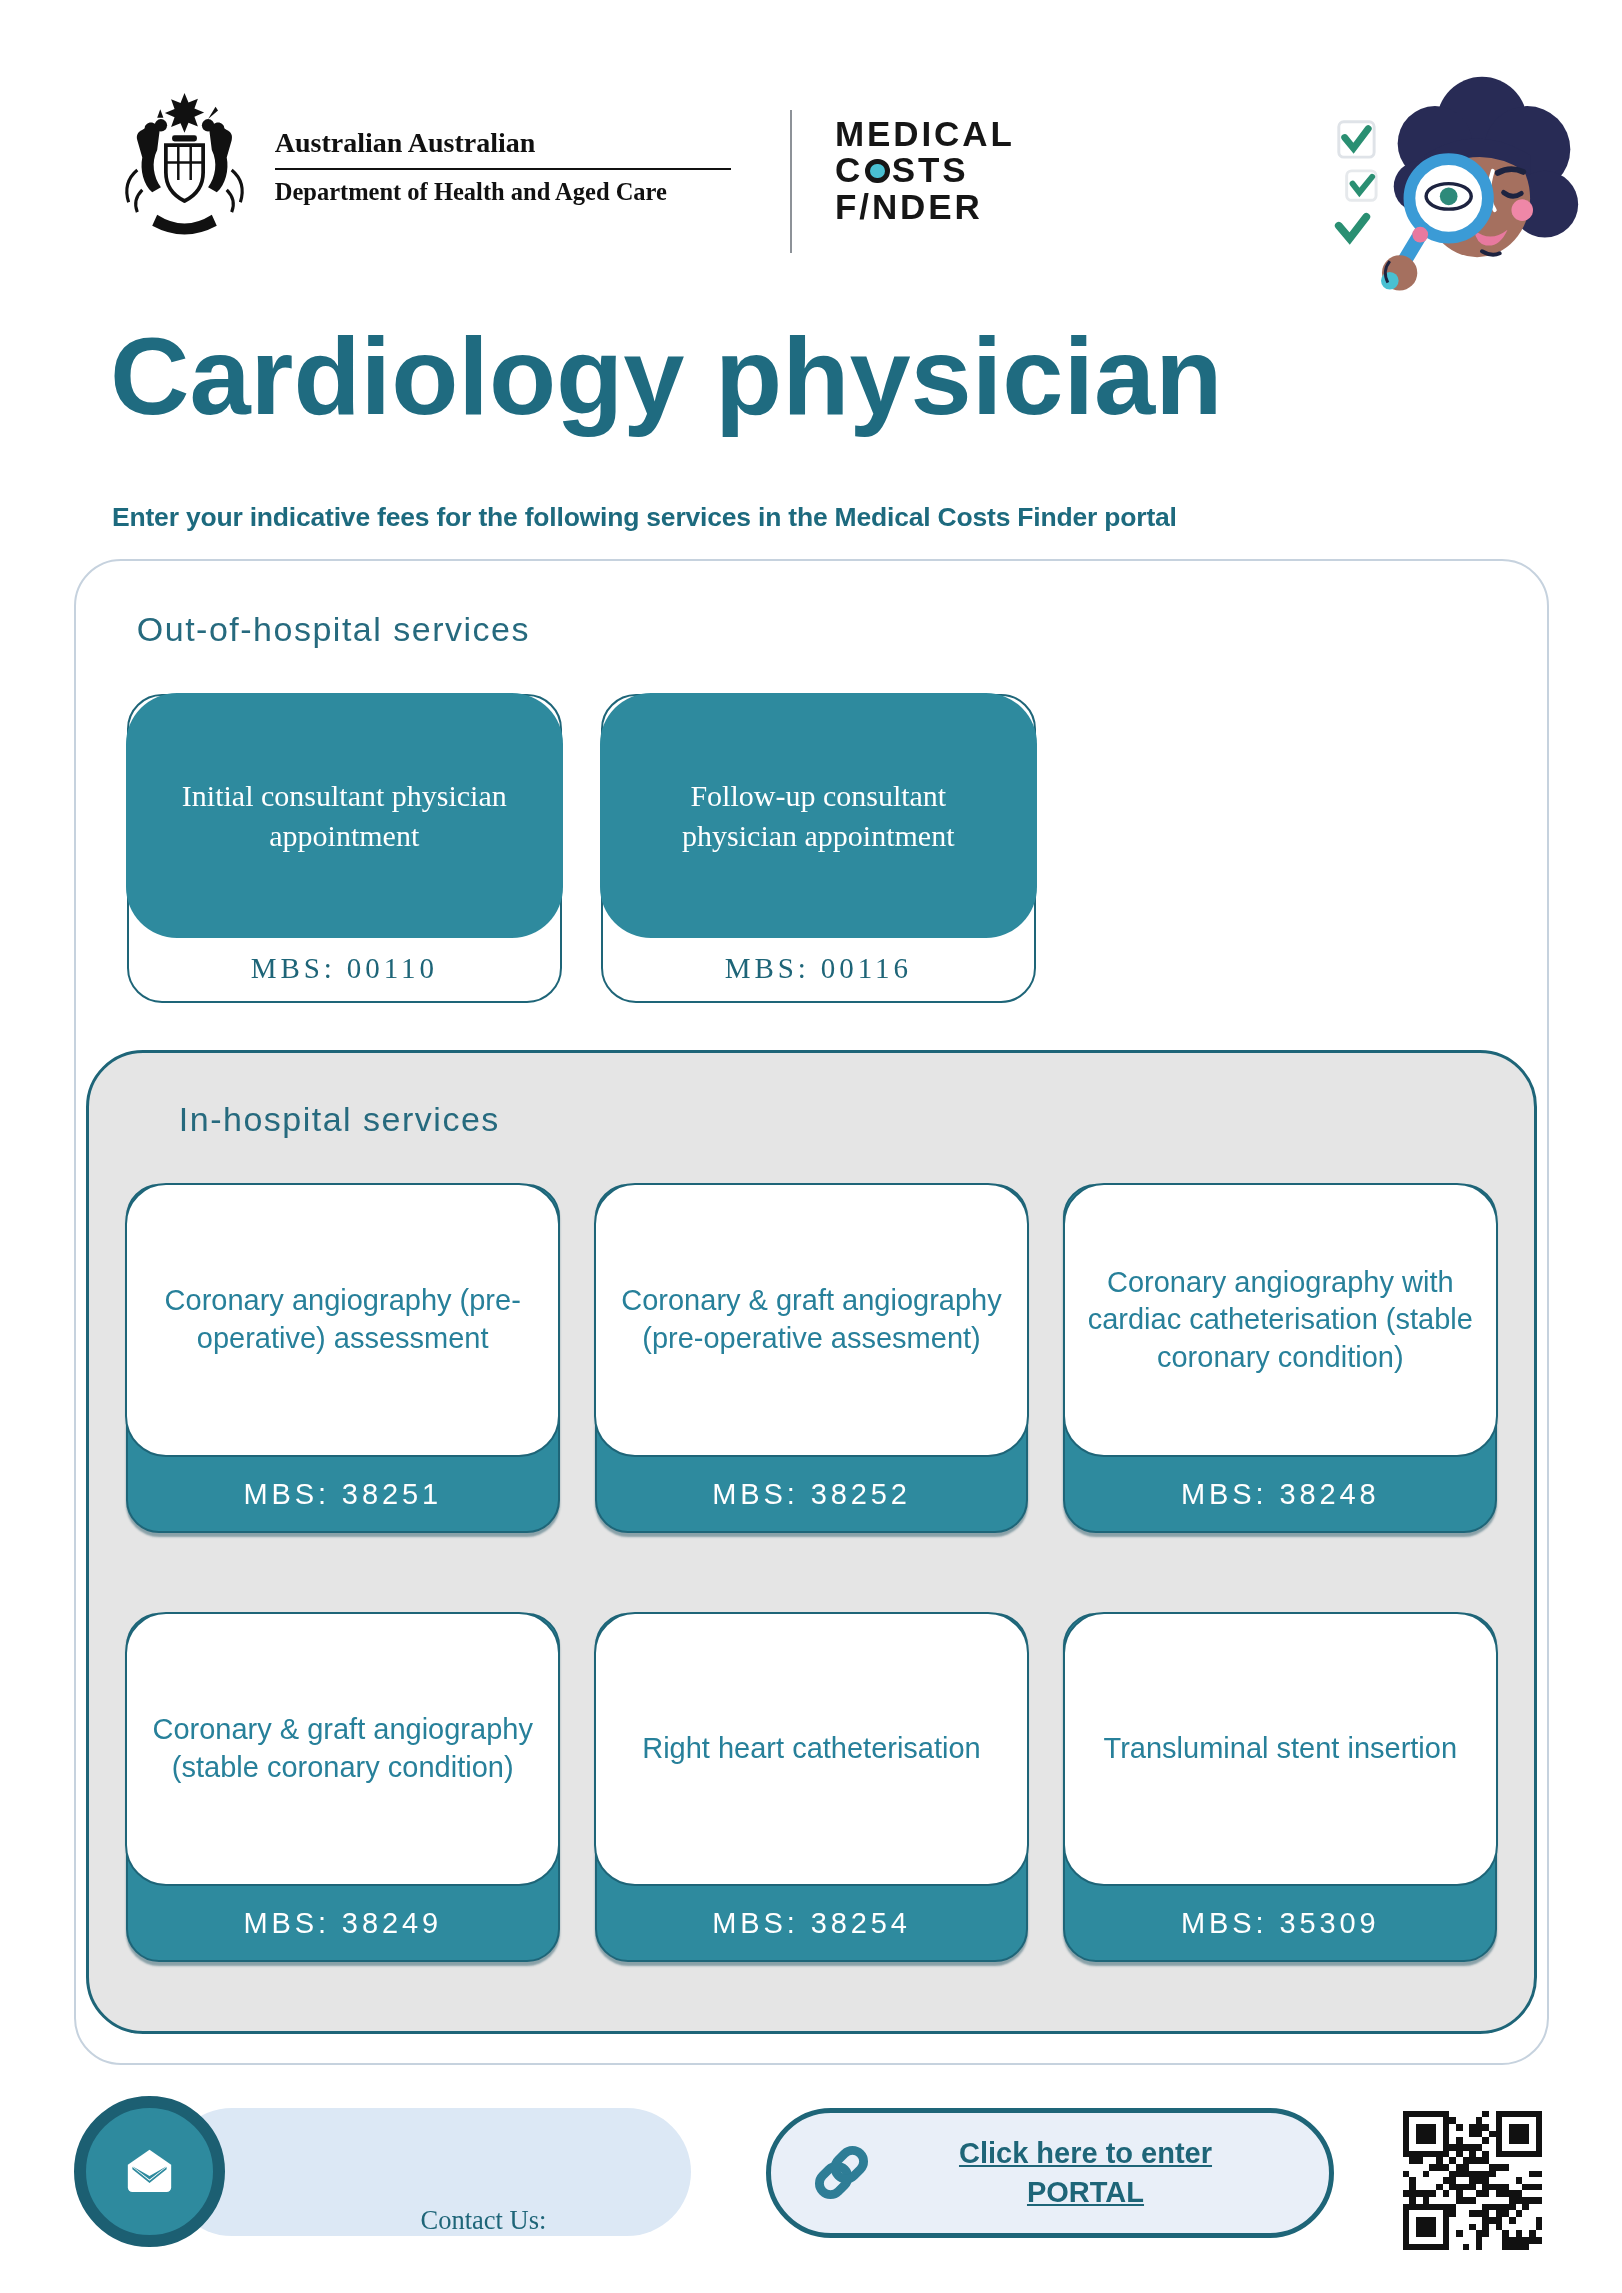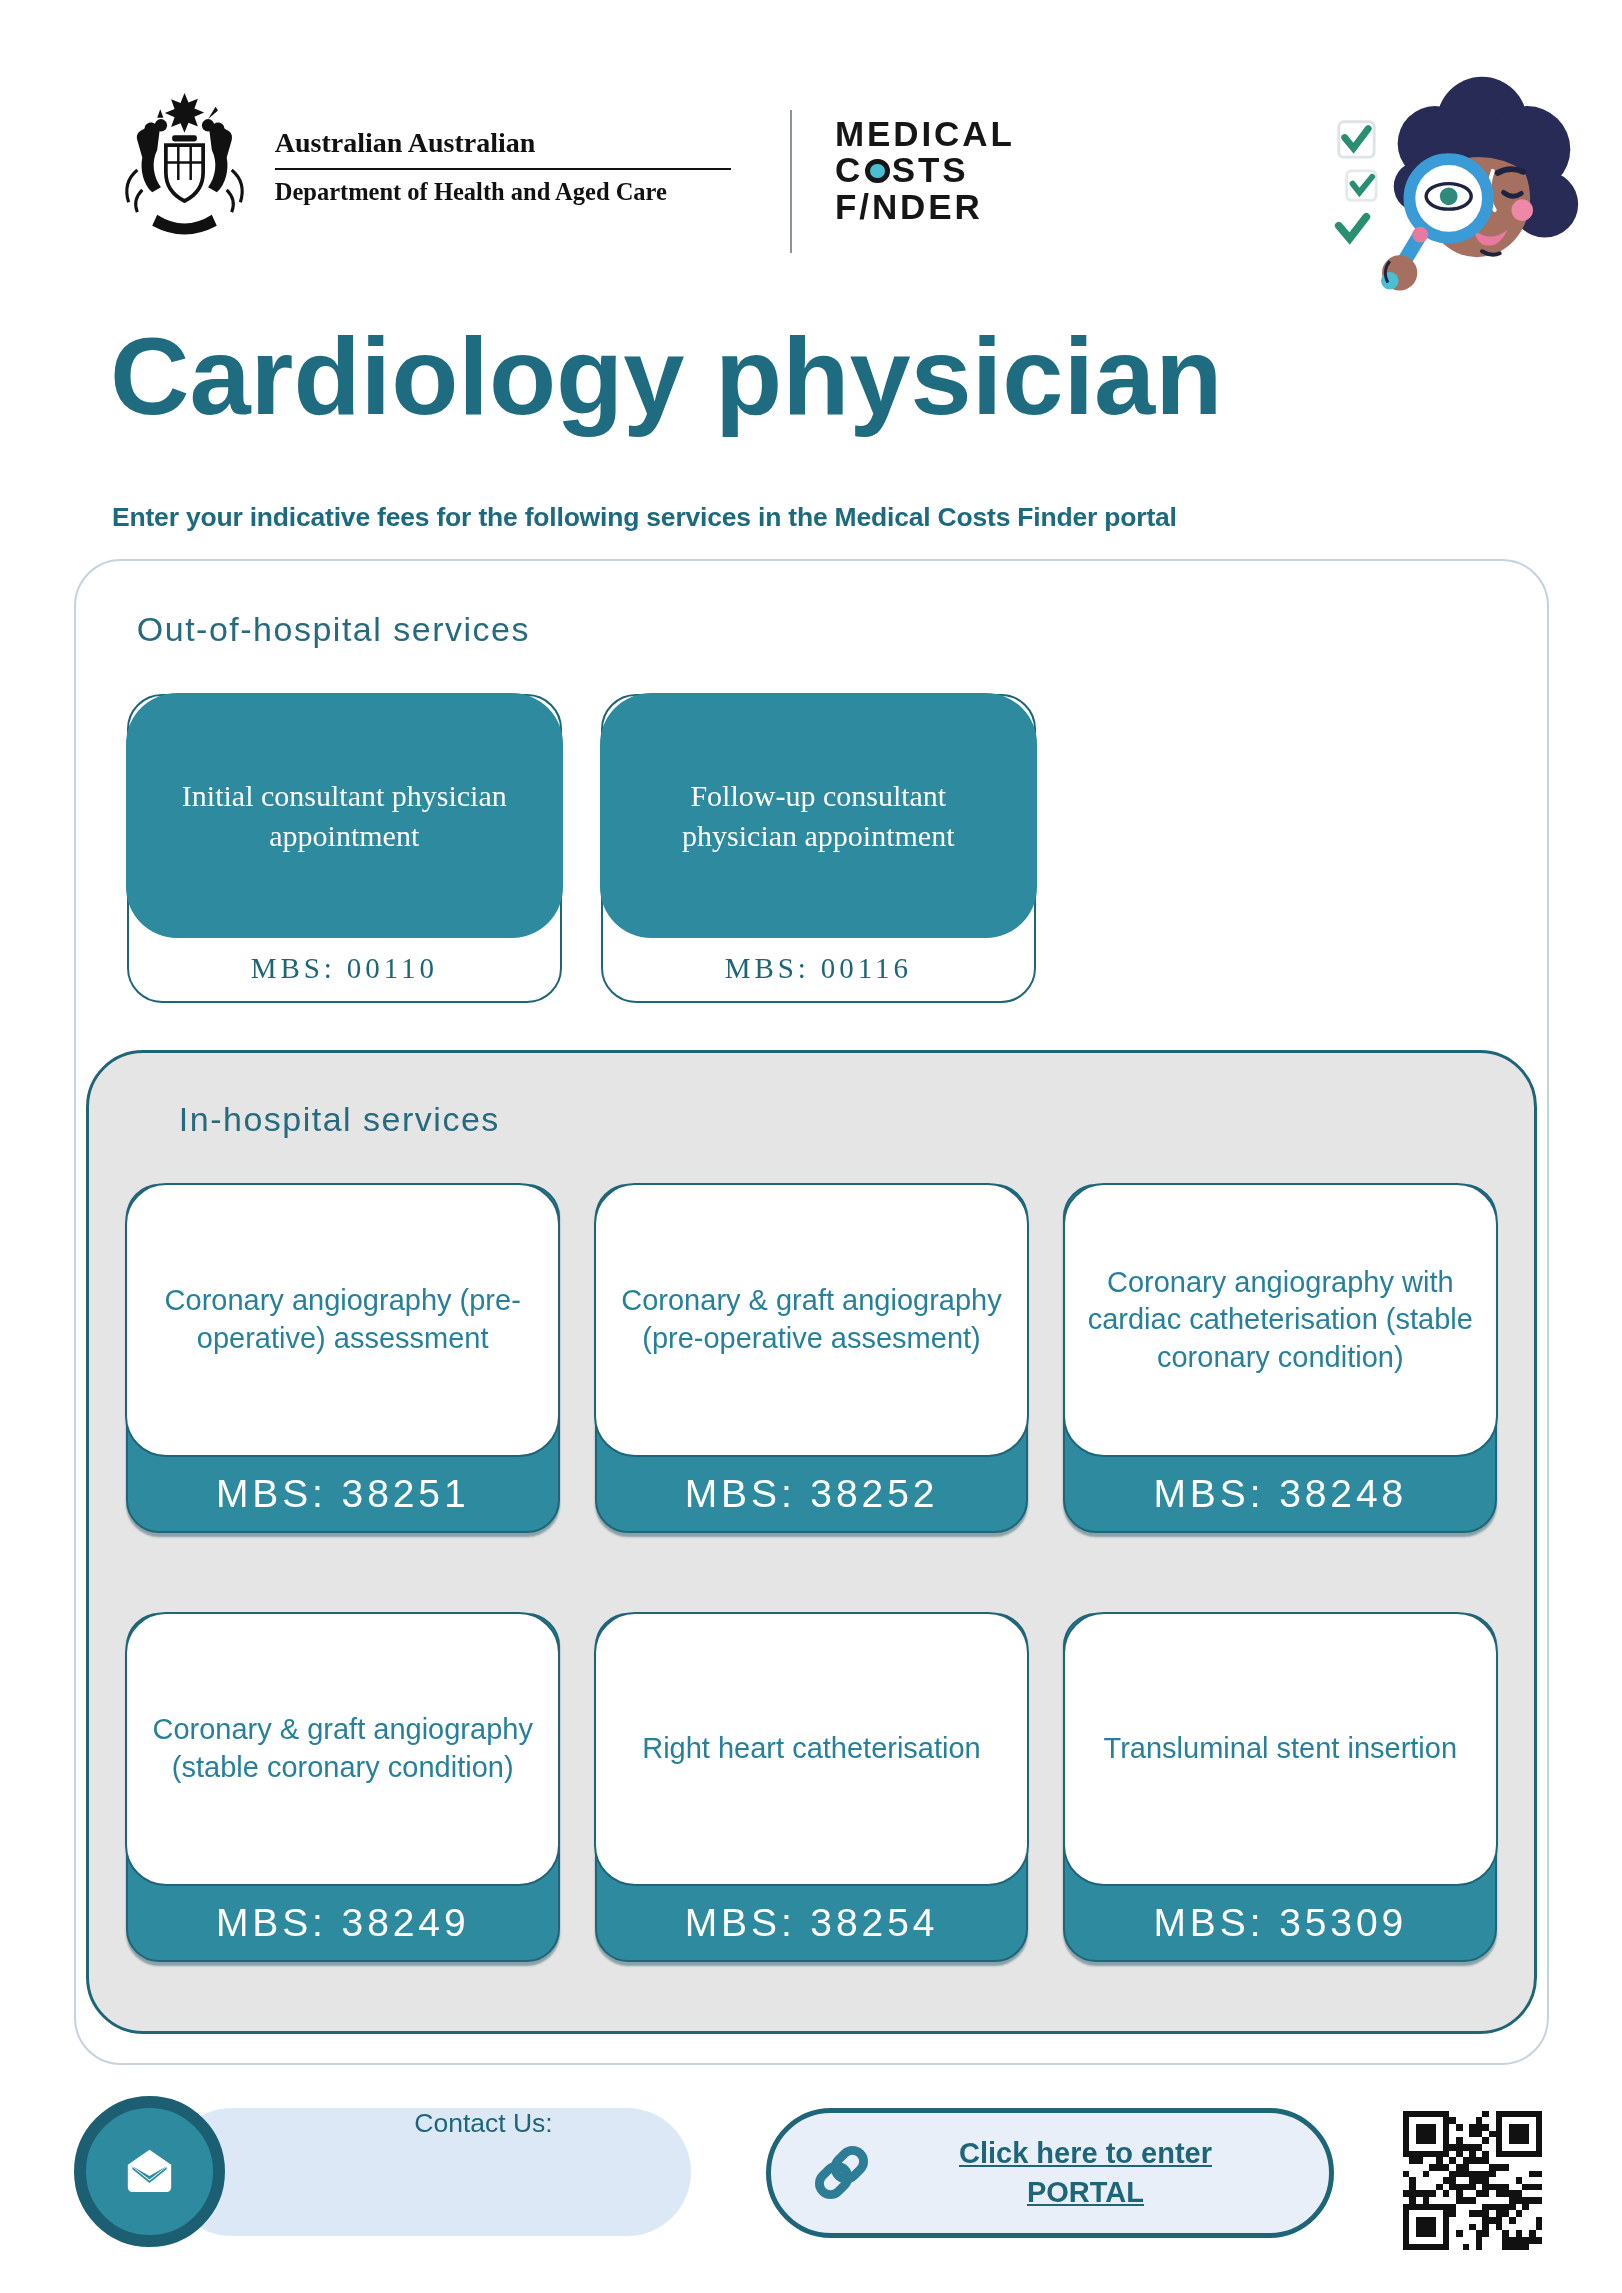--- a/index.html
+++ b/index.html
@@ -55,29 +55,29 @@
   .ih-grid { margin-top:45px; display:grid; grid-template-columns:repeat(3, 1fr);
              column-gap:35px; row-gap:80px; }
 
   .card-in { position:relative; height:349px; background:#2e8a9e; border:2px solid #1e6578;
              border-radius:33px; box-shadow:0 3.9px 2px rgba(24,78,94,.45); }
   .card-in .panel { position:absolute; left:-2.9px; right:-2.9px; top:-2.9px; height:274px;
              background:#fff; border:2.9px solid #1e6578; border-radius:41px; display:flex;
              align-items:center; justify-content:center; text-align:center; color:#27809a;
              font-size:29px; line-height:1.3; padding:0 19.6px; }
   .card-in .mbs { position:absolute; left:0; right:0; bottom:0; height:74px; display:flex;
-             align-items:center; justify-content:center; color:#fff; font-size:39px;
+             align-items:center; justify-content:center; color:#fff; font-size:29px;
              letter-spacing:3.9px; }
 
   
   .footer { position:absolute; left:74px; top:2096px; width:1475px; height:162px; }
   .contact-wrap { position:absolute; left:0; top:0; width:617px; height:152px; }
   .contact-pill { position:absolute; left:94px; top:11.8px; width:523px; height:128px;
                   background:#dce8f5; border-radius:65px; display:flex; flex-direction:column;
-                  align-items:center; justify-content:flex-start; padding-left:108px; }
+                  align-items:center; justify-content:flex-end; padding-left:108px;font-family:Liberation Serif, serif; }
   .contact-label { color:#1e6578; font-size:26.5px; }
   .contact-email { color:#1e6578; font-size:29px; font-weight:bold; text-decoration:underline;
                    margin-top:3.9px; cursor:pointer; }
   .mail-badge { position:absolute; left:0; top:0; width:151px; height:151px; border-radius:50%;
                 background:#2e8a9e; border:12.7px solid #1c5f72; display:flex; align-items:center;
                 justify-content:center; }
 
   .portal-btn { position:absolute; left:692px; top:11.8px; width:568px; height:130px;
                 background:#e9eff8; border:5.9px solid #1e6578; border-radius:66px;
                 display:flex; align-items:center; padding:0 35px; cursor:pointer; }

